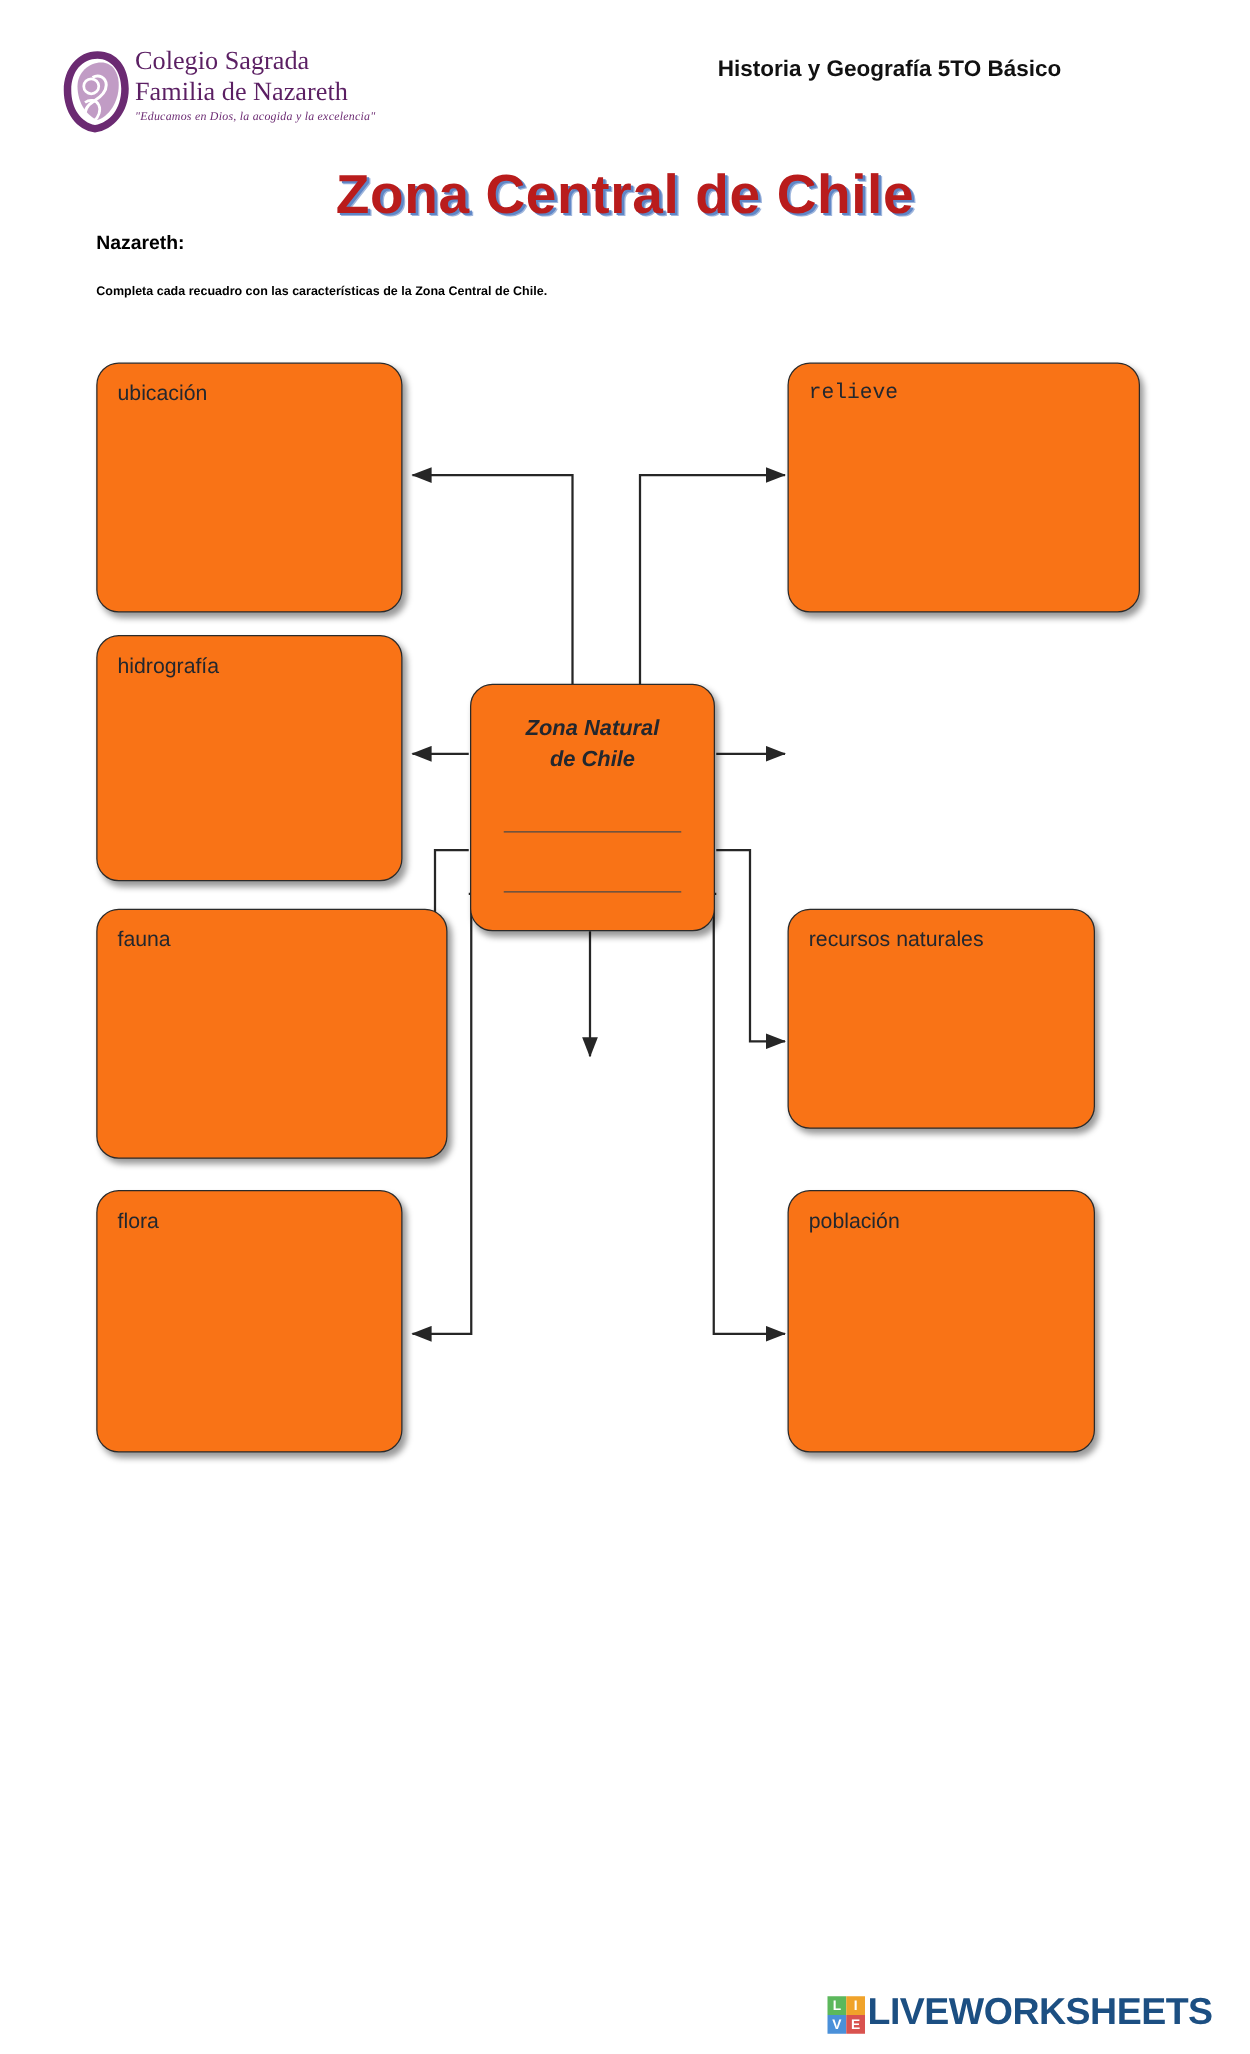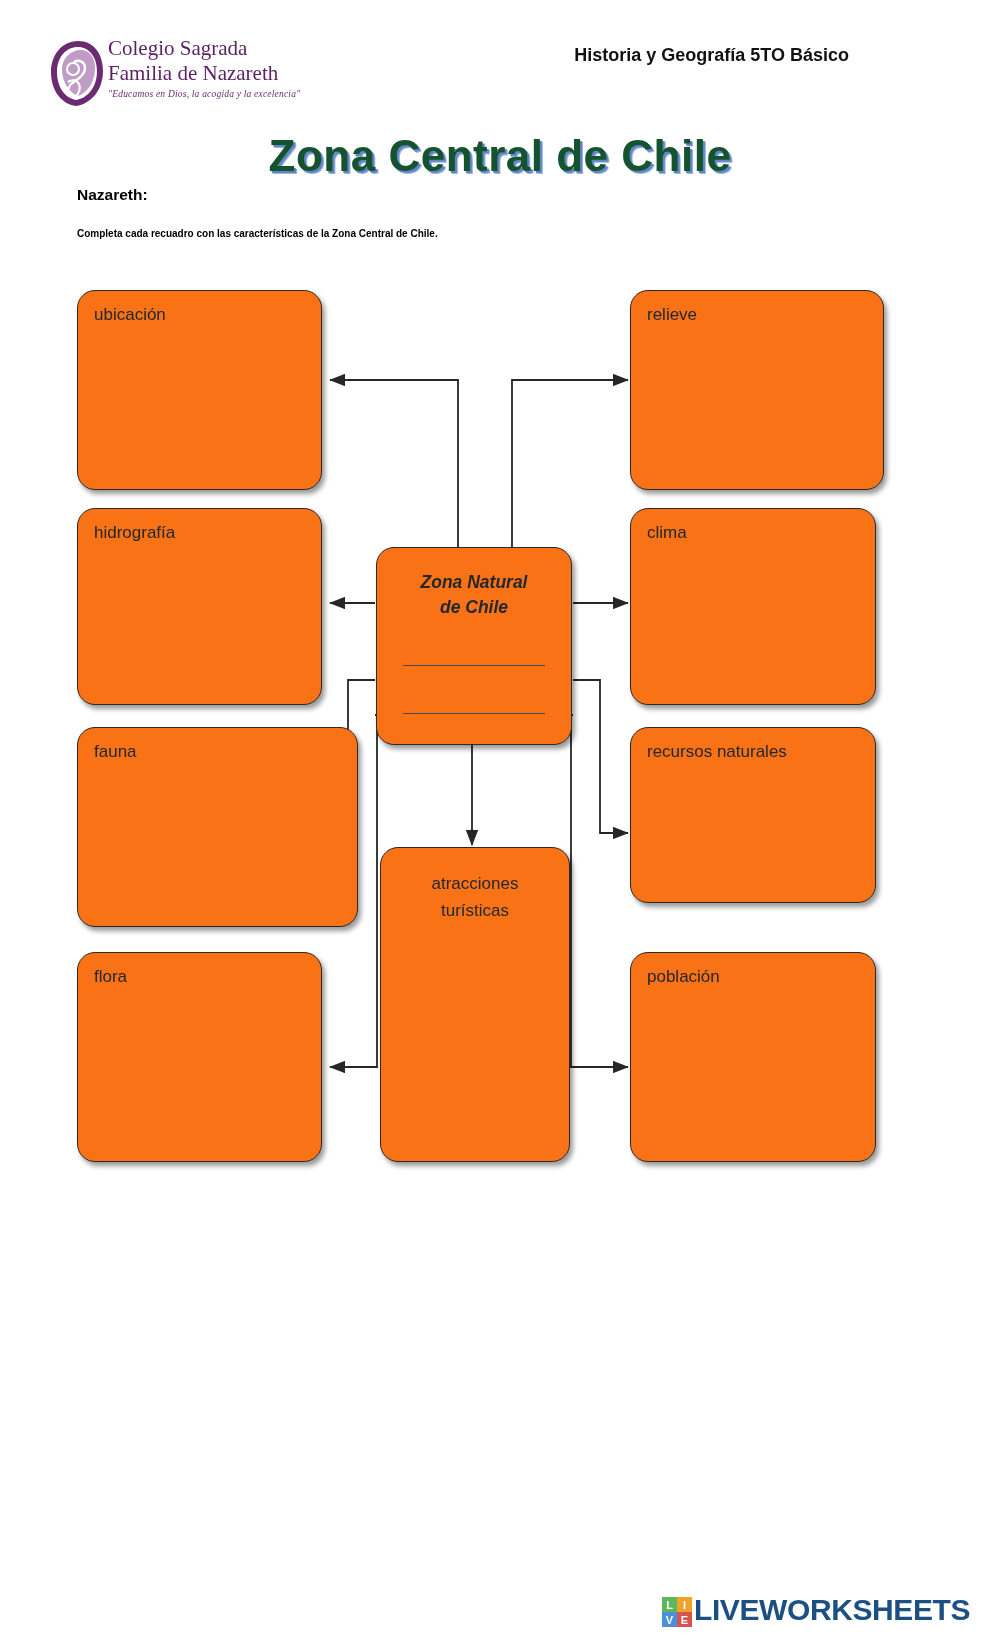--- a/index.html
+++ b/index.html
@@ -159,21 +159,21 @@
     <div id="logo-text">
       <div class="logo-line">Colegio Sagrada</div>
       <div class="logo-line">Familia de Nazareth</div>
       <div id="logo-tagline">"Educamos en Dios, la acogida y la excelencia"</div>
     </div>
   </div>
 
   <div id="doc-subject">Historia y Geografía 5TO Básico</div>
 </div>
 
-<div id="worksheet-title" style="color: #14532d; text-shadow: rgb(95, 134, 198) 2px 2px 0px, rgb(159, 182, 221) 3px 3px 0px;">Zona Central de Chile</div>
+<div id="worksheet-title" style="color: #b91c1c; text-shadow: rgb(95, 134, 198) 2px 2px 0px, rgb(159, 182, 221) 3px 3px 0px;">Zona Central de Chile</div>
 
 <div id="activity-label">Nazareth:</div>
 <div id="activity-instruction">Completa cada recuadro con las características de la Zona Central de Chile.</div>
 
 <div id="diagram">
 
   <svg id="connector-layer" viewBox="0 0 1000 1250">
     <defs>
       <marker id="arrowhead" markerWidth="9" markerHeight="7" refX="8.5" refY="3.5" orient="auto">
         <polygon points="0 0, 9 3.5, 0 7" fill="#262626"></polygon>
@@ -210,51 +210,42 @@
   </div>
 
   <div class="node" style="left:77px; top:727px; width:281px; height:200px;">
     <div class="node-label">fauna</div>
   </div>
 
   <div class="node" style="left:77px; top:952px; width:245px; height:210px;">
     <div class="node-label">flora</div>
   </div>
 
-  <div class="node" style="left:630px; top:290px; width:254px; height:200px;">
+  <div class="node" style="left:630px; top:290px; width:282px; height:200px;font-family:Liberation Mono, monospace;">
     <div class="node-label">relieve</div>
   </div>
 
-  <div class="node" style="left:630px; top:508px; width:246px; height:197px;">
-    <div class="node-label">clima</div>
-  </div>
 
   <div class="node" style="left:630px; top:727px; width:246px; height:176px;">
     <div class="node-label">recursos naturales</div>
   </div>
 
   <div class="node" style="left:630px; top:952px; width:246px; height:210px;">
     <div class="node-label">población</div>
   </div>
 
   <div class="node" style="left:376px; top:547px; width:196px; height:198px;">
     <div class="node-label center">
       <span>Zona Natural</span><br>
       <span>de Chile</span>
     </div>
     <div class="answer-line" style="top:117px;"></div>
     <div class="answer-line" style="top:165px;"></div>
   </div>
 
-  <div class="node" style="left:380px; top:847px; width:190px; height:315px;">
-    <div class="node-label centered-two">
-      <span>atracciones</span><br>
-      <span>turísticas</span>
-    </div>
-  </div>
 
 </div>
 
 <div id="lw-footer">
   <div id="lw-tiles">
     <div class="lw-tile" style="background: rgb(92, 184, 92);">L</div>
     <div class="lw-tile" style="background: rgb(240, 163, 42);">I</div>
     <div class="lw-tile" style="background: rgb(74, 144, 217);">V</div>
     <div class="lw-tile" style="background: rgb(217, 83, 79);">E</div>
   </div>

